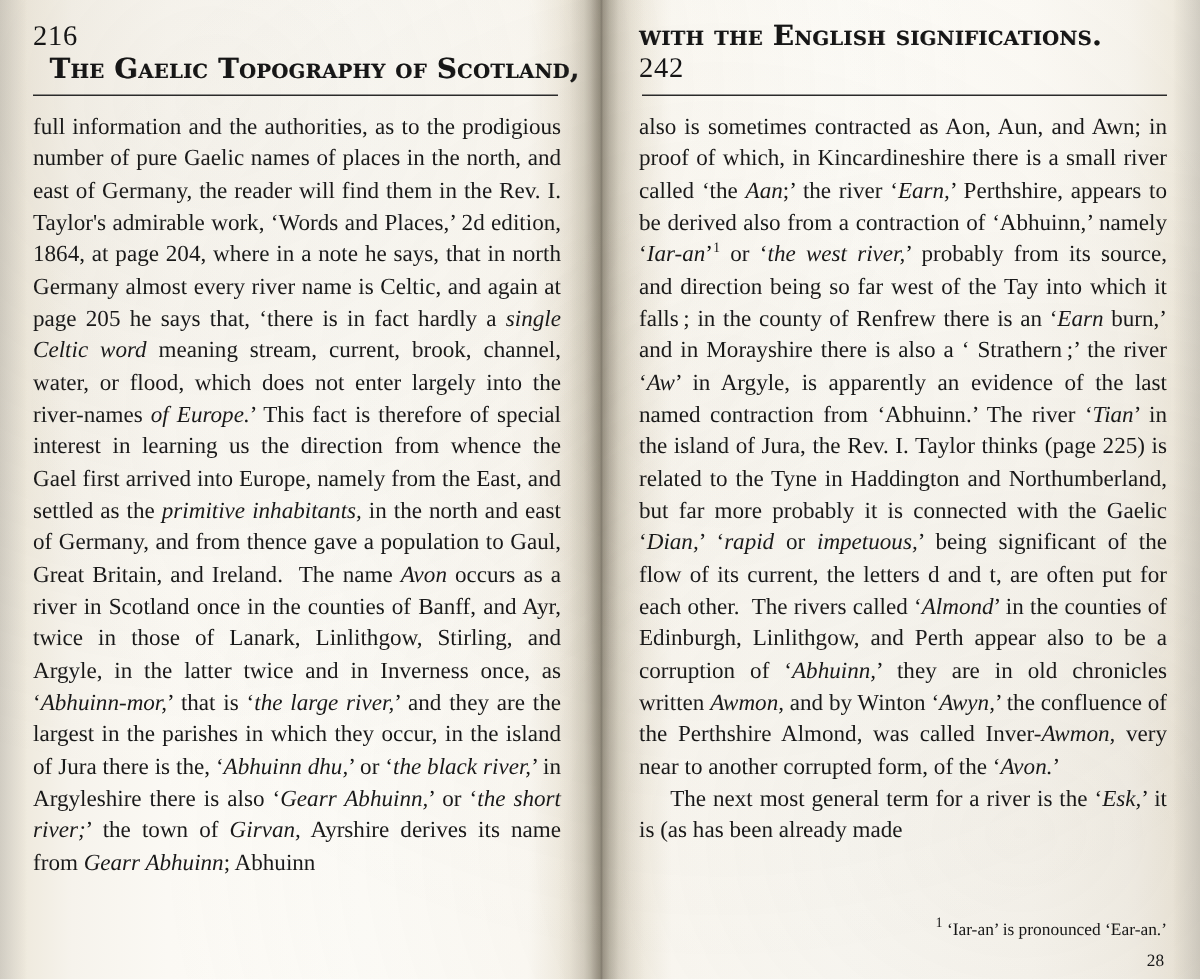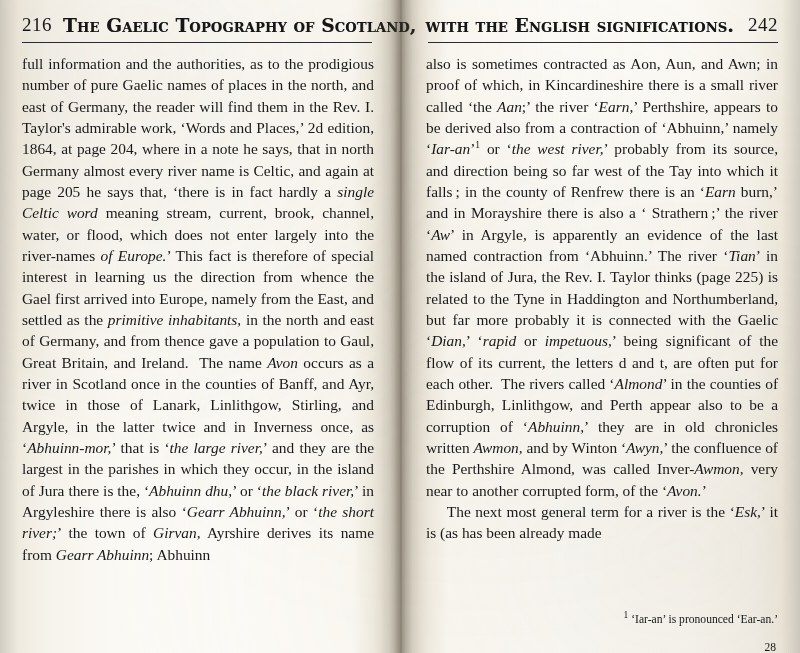--- a/index.html
+++ b/index.html
@@ -48,22 +48,23 @@
     position: absolute;
     top: 0;
     height: 653px;
     box-sizing: border-box;
   }
   .page.left  { left: 0;   width: 400px; padding: 14px 26px 10px 22px; }
   .page.right { left: 400px; width: 400px; padding: 14px 22px 22px 26px; }
 
   .running-head {
     display: flex;
-    align-items: flex-end;
+    align-items: flex-start;
     white-space: nowrap;
+    flex-direction: column;
   }
   .running-head.left  { justify-content: flex-start; }
   .running-head.right { justify-content: flex-end; }
 
   .folio {
     font-family: "Liberation Serif", "DejaVu Serif", serif;
     font-size: 19px;
     letter-spacing: 0.5px;
   }
   .head-title {
@@ -116,21 +117,21 @@
     bottom: 26px;
   }
   .footnote {
     font-size: 11.6px;
     line-height: 1.3;
     text-align: right;
   }
   .signature {
     position: absolute;
     right: 24px;
-    bottom: 0;
+    bottom: 6px;
     font-size: 11.5px;
     text-align: right;
   }
 
   
   .gutter {
     position: absolute;
     top: 0;
     left: 372px;
     width: 58px;

